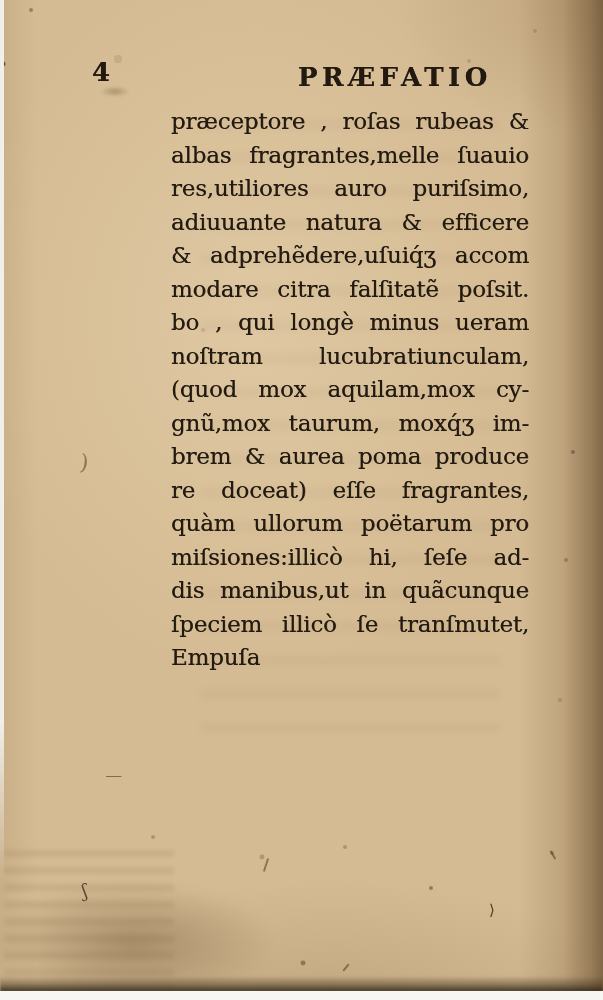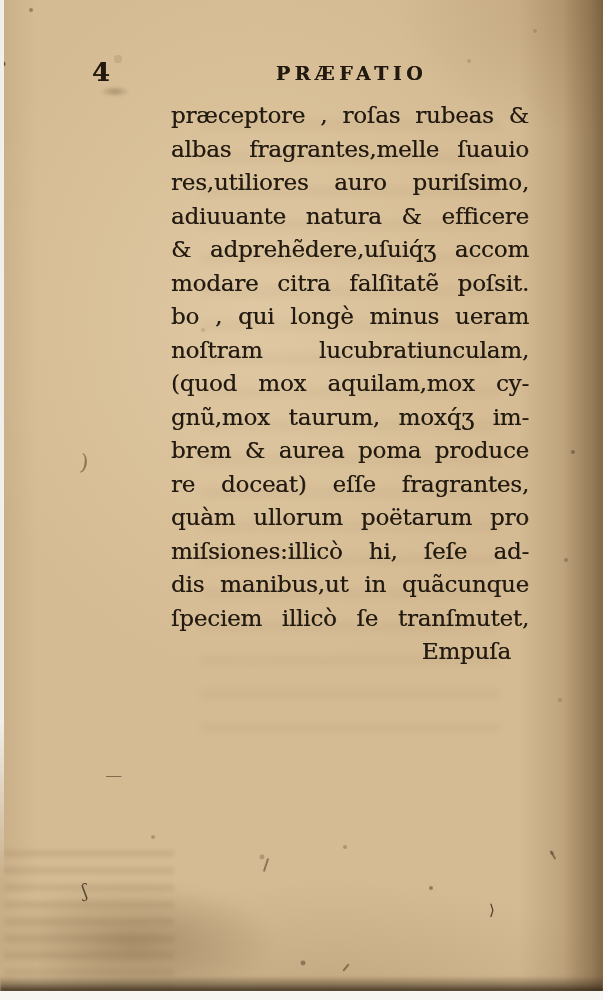--- a/index.html
+++ b/index.html
@@ -98,38 +98,38 @@
   .mark-hook-bottom { left: 82px; top: 880px; font-size: 18px; transform: rotate(-12deg); color: rgba(72,56,36,0.85); }
   .mark-dash-under { left: 107px; top: 768px; font-size: 13px; letter-spacing: -2px; color: rgba(70,54,34,0.7); transform: scaleX(1.3); }
 
   
   .folio {
     position: absolute; left: 92px; top: 57px;
     font-size: 26px; font-weight: 700; letter-spacing: 0;
     text-shadow: 0 0 0.6px rgba(33,26,16,0.8);
   }
   .running-header {
-    position: absolute; left: 276px; top: 62px;
-    font-size: 19px; font-weight: 700; letter-spacing: 4.5px;
+    position: absolute; left: 298px; top: 62px;
+    font-size: 26px; font-weight: 700; letter-spacing: 4.5px;
     text-shadow: 0 0 0.5px rgba(33,26,16,0.8);
   }
   .text-block {
-    position: absolute; left: 171px; top: 99px; width: 358px;
+    position: absolute; left: 171px; top: 105px; width: 358px;
   }
   .line {
     height: 33.5px; line-height: 33.5px;
     font-size: 23px; letter-spacing: -0.2px; word-spacing: 0.5px;
     text-align: justify; text-align-last: justify;
     white-space: nowrap;
     text-shadow: 0.3px 0.3px 0.6px rgba(33,26,16,0.65);
   }
   .catchword {
     height: 33.5px; line-height: 33.5px;
     font-size: 23px; letter-spacing: -0.2px;
-    text-align: right; padding-right: 18px;
+    text-align: left; padding-right: 18px;
     text-shadow: 0.3px 0.3px 0.6px rgba(33,26,16,0.65);
   }
 </style>
 </head>
 <body>
 
 <div class="scan">
 
   <div class="ghost-text-main"></div>
   <div class="stain-bottom-left"></div>

